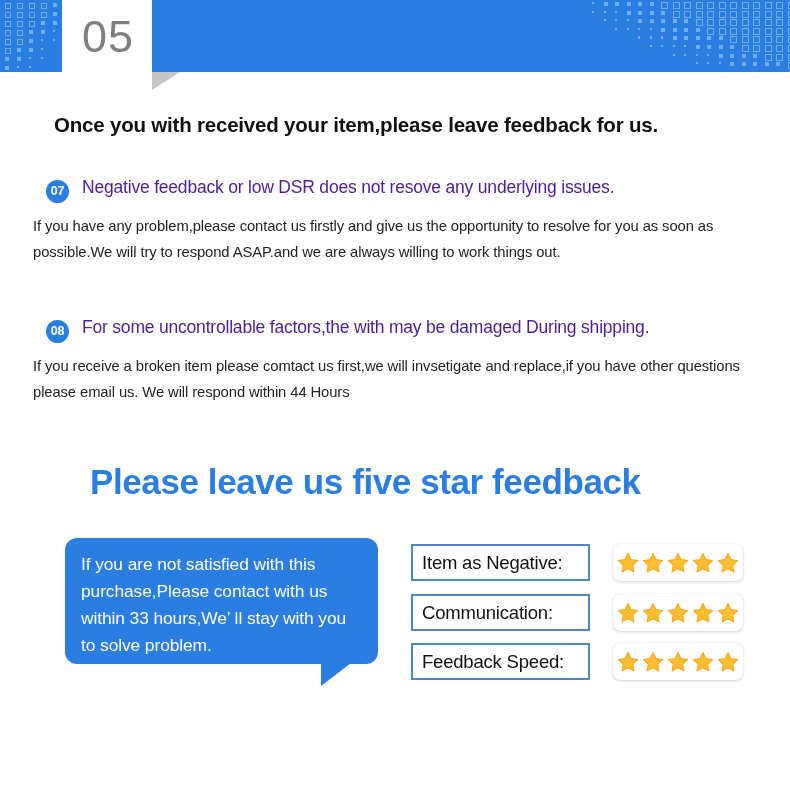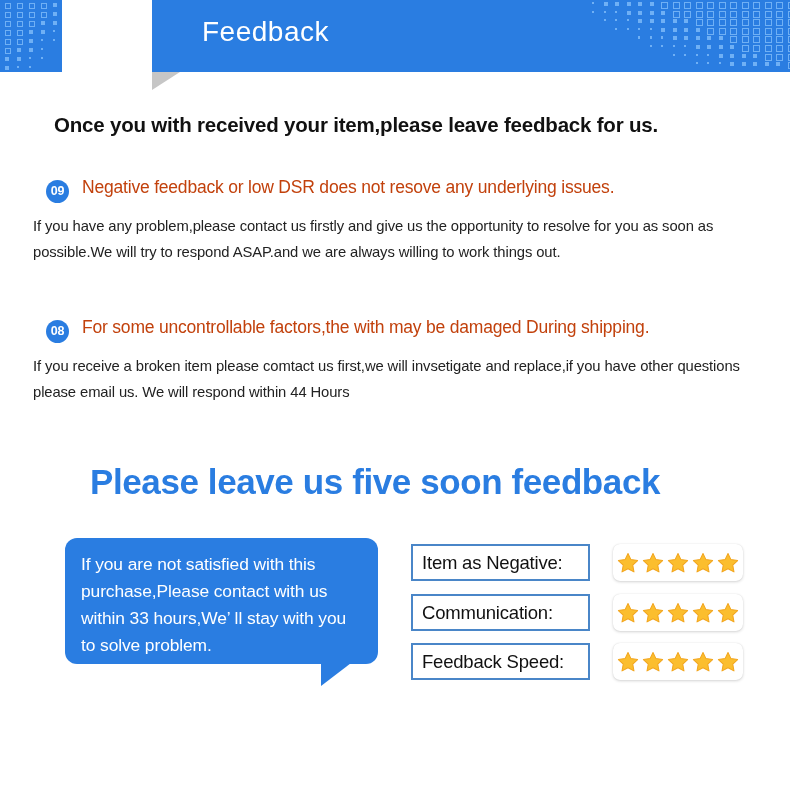--- a/index.html
+++ b/index.html
@@ -102,21 +102,21 @@
     font-weight: bold;
     line-height: 23px;
     text-align: center;
     letter-spacing: -0.3px;
   }
   .item-title {
     position: absolute;
     left: 36px;
     top: -3px;
     font-size: 17.5px;
-    color: #c2410c;
+    color: #4c1d95;
     white-space: nowrap;
     letter-spacing: -0.2px;
   }
   .item-body {
     position: absolute;
     left: 33px;
     font-size: 14.8px;
     color: #222222;
     line-height: 25.5px;
     letter-spacing: -0.1px;
@@ -234,23 +234,23 @@
         <div class="sqf" style="left: 5px; top: 57px; width: 4px; height: 4px; background: rgb(111, 176, 245);"></div>
         <div class="sqf" style="left: 17px; top: 57px; width: 4px; height: 4px; background: rgb(111, 176, 245);"></div>
         <div class="sqf" style="left: 29px; top: 57px; width: 2.4px; height: 2.4px; background: rgb(111, 176, 245);"></div>
         <div class="sqf" style="left: 41px; top: 57px; width: 2.4px; height: 2.4px; background: rgb(111, 176, 245);"></div>
         <div class="sqf" style="left: 5px; top: 66px; width: 4px; height: 4px; background: rgb(111, 176, 245);"></div>
         <div class="sqf" style="left: 17px; top: 66px; width: 2.4px; height: 2.4px; background: rgb(111, 176, 245);"></div>
         <div class="sqf" style="left: 29px; top: 66px; width: 2.4px; height: 2.4px; background: rgb(111, 176, 245);"></div>
       </div>
   </div>
 
+  <div class="header-number">05</div>
 
   <div class="header-banner">
-    <div class="header-title">Feedback</div>
     <div class="right-pattern">
       <div id="right-pattern-host">
           <div class="sqf" style="left: 2px; top: 2px; width: 2.2px; height: 2.2px; background: rgb(111, 176, 245);"></div>
           <div class="sqf" style="left: 13.5px; top: 2px; width: 4px; height: 4px; background: rgb(111, 176, 245);"></div>
           <div class="sqf" style="left: 25px; top: 2px; width: 4px; height: 4px; background: rgb(111, 176, 245);"></div>
           <div class="sqf" style="left: 36.5px; top: 2px; width: 4px; height: 4px; background: rgb(111, 176, 245);"></div>
           <div class="sqf" style="left: 48px; top: 2px; width: 4px; height: 4px; background: rgb(111, 176, 245);"></div>
           <div class="sqf" style="left: 59.5px; top: 2px; width: 4px; height: 4px; background: rgb(111, 176, 245);"></div>
           <div class="sq" style="left: 71px; top: 2px; width: 7px; height: 7px; border-color: rgb(111, 176, 245);"></div>
           <div class="sq" style="left: 82.5px; top: 2px; width: 7px; height: 7px; border-color: rgb(111, 176, 245);"></div>
@@ -365,32 +365,32 @@
         </div>
     </div>
   </div>
 
   <div class="header-fold"></div>
 </div>
 
 <div class="headline">Once you with received your item,please leave feedback for us.</div>
 
 <div class="item-block" style="top:180px;">
-  <div class="badge">09</div>
+  <div class="badge">07</div>
   <div class="item-title">Negative feedback or low DSR does not resove any underlying issues.</div>
 </div>
 <div class="item-body" style="top:214px;">If you have any problem,please contact us firstly and give us the opportunity to resolve for you as soon as possible.We will try to respond ASAP.and we are always willing to work  things out.</div>
 
 <div class="item-block" style="top:320px;">
   <div class="badge">08</div>
   <div class="item-title">For some uncontrollable factors,the with may be damaged During shipping.</div>
 </div>
 <div class="item-body" style="top:354px;">If you receive a broken item please comtact us first,we will invsetigate and replace,if you have other questions please email us. We will respond within 44 Hours</div>
 
-<div class="big-heading">Please leave us five soon feedback</div>
+<div class="big-heading">Please leave us five star feedback</div>
 
 <div class="bubble">
   <div class="bubble-text">If you are not satisfied with this purchase,Please  contact with us  within 33 hours,We’ ll stay with you to solve problem.</div>
 </div>
 <div class="bubble-tail"></div>
 
 <div class="rating-row" style="top:544px;">
   <div class="rating-label">Item as Negative:</div>
   <div class="stars-box" id="stars-0">
       <svg viewBox="0 0 24 24" width="22" height="22" class="star">

